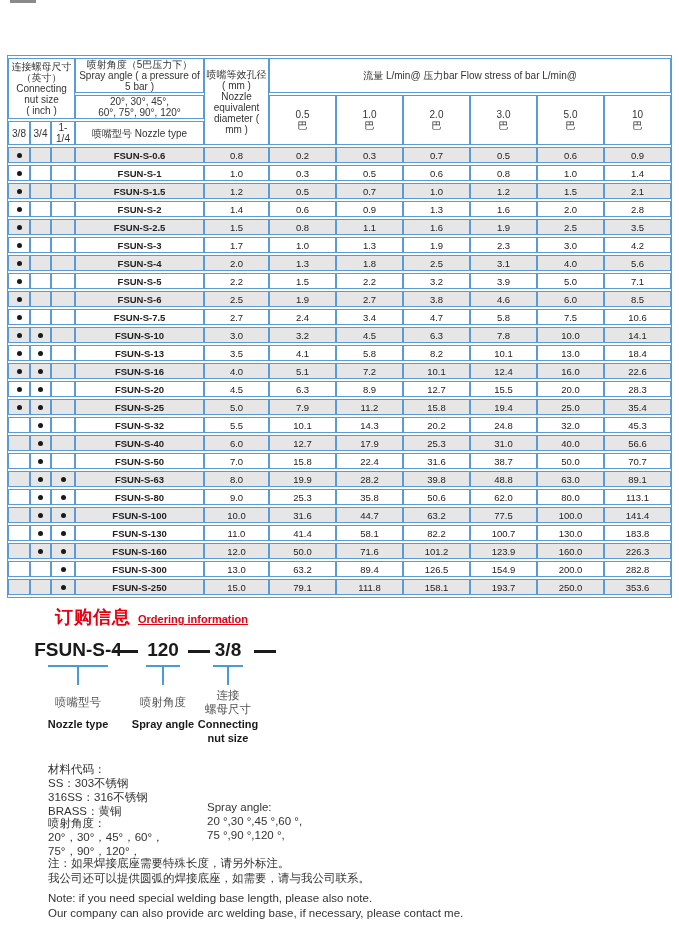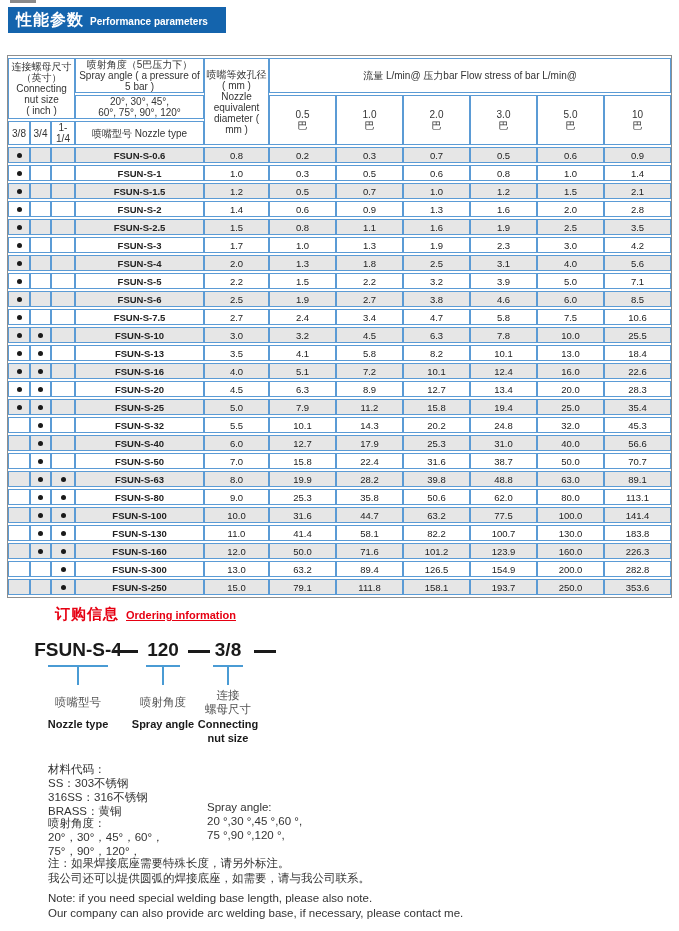--- a/index.html
+++ b/index.html
@@ -27,21 +27,21 @@
   th.pressure{line-height:13px;}
   table.spec td{height:16px;font-size:9.5px;color:#222;}
   tr.odd td{background:#e6e6e6;}
   tr.even td{background:#ffffff;}
   td.type-cell{font-weight:bold;}
   .multiline{white-space:pre-line;}
   .dot{display:inline-block;width:5px;height:5px;border-radius:50%;background:#1a1a1a;vertical-align:middle;}
 
   
   .order-title{position:absolute;left:55px;top:605px;display:flex;align-items:baseline;gap:7px;}
-  .order-title .cn{color:#e60012;font-size:15px;font-weight:bold;letter-spacing:1px;}
+  .order-title .cn{color:#e60012;font-size:18px;font-weight:bold;letter-spacing:1px;}
   .order-title .en{color:#e60012;font-size:11px;font-weight:bold;text-decoration:underline;}
 
   .ogroup{position:absolute;top:638px;display:flex;flex-direction:column;align-items:center;}
   .ogroup .code{font-size:19px;font-weight:bold;color:#1a1a1a;line-height:24px;}
   .conn{margin-top:3px;display:flex;flex-direction:column;align-items:center;}
   .conn .h{height:2px;background:#4a9bd4;}
   .conn .v{width:2px;height:18px;background:#4a9bd4;}
   .ogroup .lbl-cn{font-size:11.5px;color:#555;text-align:center;white-space:pre-line;line-height:14px;
                   min-height:30px;display:flex;align-items:center;margin-top:2px;}
   .ogroup .lbl-en{font-size:11px;font-weight:bold;color:#1a1a1a;text-align:center;white-space:pre-line;line-height:14px;}
@@ -61,24 +61,20 @@
   .note-cn{left:48px;top:856px;line-height:15px;}
   .note-en{left:48px;top:891px;line-height:15px;}
 </style>
 </head>
 <body>
 
 <div class="page">
 
   <div class="sliver"></div>
 
-  <div class="title-bar">
-    <span class="title-cn">性能参数</span>
-    <span class="title-en">Performance parameters</span>
-  </div>
 
   <div class="spec-wrap">
     <table class="spec">
       <colgroup>
         <col style="width:22px">
           <col style="width:21px">
           <col style="width:24px">
         <col style="width:129px">
           <col style="width:65px">
         <col style="width:67px">
@@ -274,21 +270,21 @@
             <td><span class="dot"></span></td>
             <td><span class="dot"></span></td>
             <td></td>
             <td class="type-cell">FSUN-S-10</td>
             <td>3.0</td>
             <td>3.2</td>
             <td>4.5</td>
             <td>6.3</td>
             <td>7.8</td>
             <td>10.0</td>
-            <td>25.5</td>
+            <td>14.1</td>
           </tr>
           <tr class="even">
             <td><span class="dot"></span></td>
             <td><span class="dot"></span></td>
             <td></td>
             <td class="type-cell">FSUN-S-13</td>
             <td>3.5</td>
             <td>4.1</td>
             <td>5.8</td>
             <td>8.2</td>
@@ -311,21 +307,21 @@
           </tr>
           <tr class="even">
             <td><span class="dot"></span></td>
             <td><span class="dot"></span></td>
             <td></td>
             <td class="type-cell">FSUN-S-20</td>
             <td>4.5</td>
             <td>6.3</td>
             <td>8.9</td>
             <td>12.7</td>
-            <td>13.4</td>
+            <td>15.5</td>
             <td>20.0</td>
             <td>28.3</td>
           </tr>
           <tr class="odd">
             <td><span class="dot"></span></td>
             <td><span class="dot"></span></td>
             <td></td>
             <td class="type-cell">FSUN-S-25</td>
             <td>5.0</td>
             <td>7.9</td>

